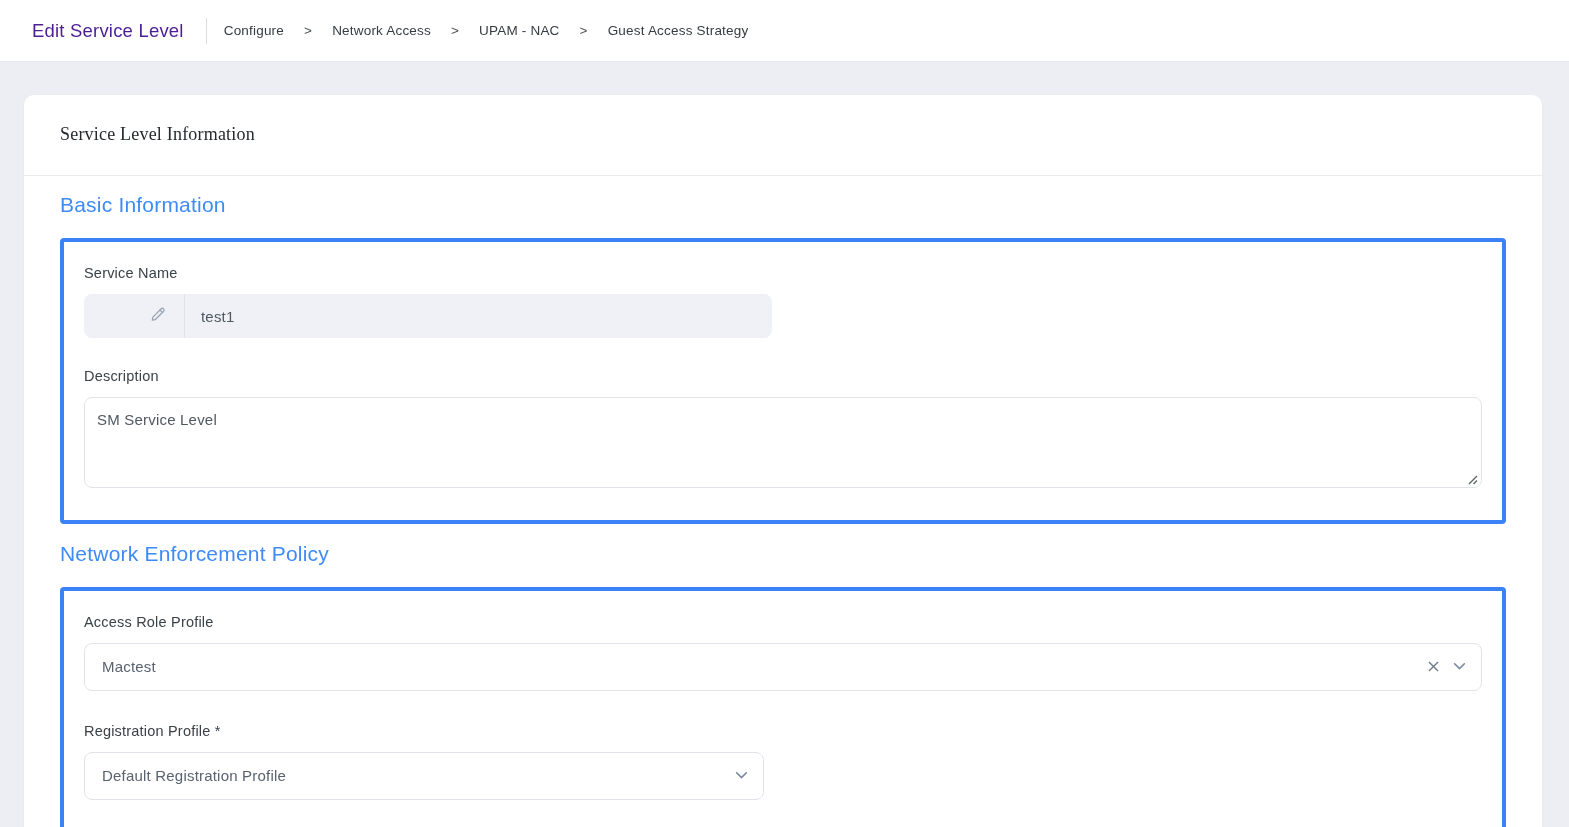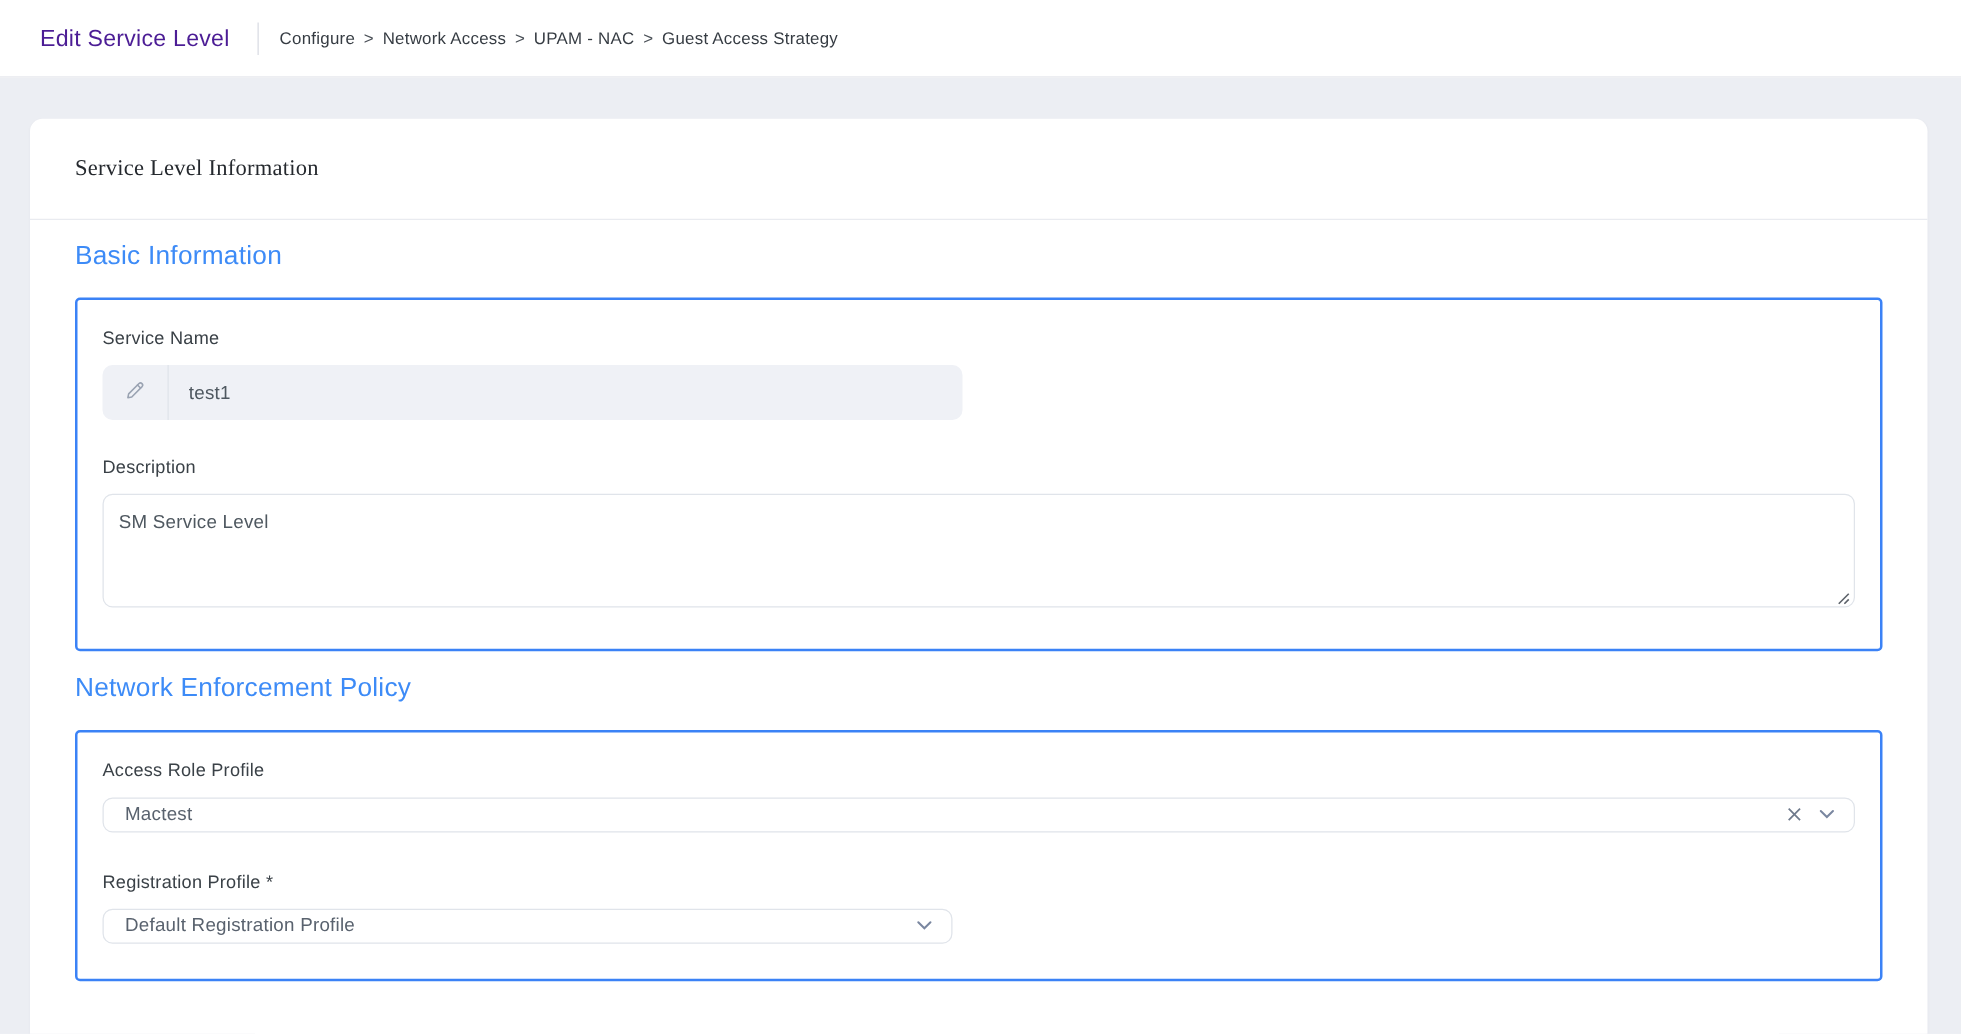--- a/index.html
+++ b/index.html
@@ -29,21 +29,21 @@
   }
   .topbar-divider {
     width: 1px; height: 26px;
     background: #d9dce3;
     margin: 0 17px 0 22px;
     flex: 0 0 auto;
   }
   .breadcrumb {
     display: flex;
     align-items: center;
-    gap: 7px;
+    gap: 20px;
     font-size: 13.5px;
     color: #363c43;
     letter-spacing: 0.2px;
     white-space: nowrap;
   }
   .crumb-sep { color: #4b5158; }
 
   
   .main { padding: 33px 27px 0 24px; }
   .card {
@@ -67,41 +67,42 @@
 
   .section-heading {
     font-size: 21px;
     font-weight: 500;
     letter-spacing: 0.2px;
     color: #3d8bf7;
   }
 
   .group-box {
     margin-top: 21px;
-    border: 2px solid #3b82f6;
+    border: 4px solid #3b82f6;
     border-radius: 4px;
     padding: 23px 20px 28px;
   }
 
   .field-label {
     font-size: 14.5px;
     color: #3a4147;
     letter-spacing: 0.2px;
   }
 
   
   .name-input-wrap {
     margin-top: 13px;
     width: 688px;
     height: 44px;
     background: #eff1f6;
     border-radius: 8px;
     display: flex;
     align-items: flex-start;
     overflow: hidden;
+    padding-left: 48px;
   }
   .input-prefix {
     width: 53px;
     height: 100%;
     flex: 0 0 auto;
     border-right: 1px solid #e0e3ea;
     display: flex;
     align-items: center;
     justify-content: center;
   }
@@ -139,21 +140,21 @@
     right: 4px; bottom: 7px;
     pointer-events: none;
     line-height: 0;
   }
 
   
   .policy-grid { display: flex; gap: 30px; justify-content: flex-end; }
   .policy-col { flex: 1; min-width: 0; }
   .select-box {
     margin-top: 13px;
-    height: 28px;
+    height: 48px;
     border: 1px solid #e0e4ea;
     border-radius: 8px;
     background: #ffffff;
     display: flex;
     align-items: center;
     padding: 0 15px 0 17px;
     cursor: pointer;
   }
   .select-value {
     flex: 1;

